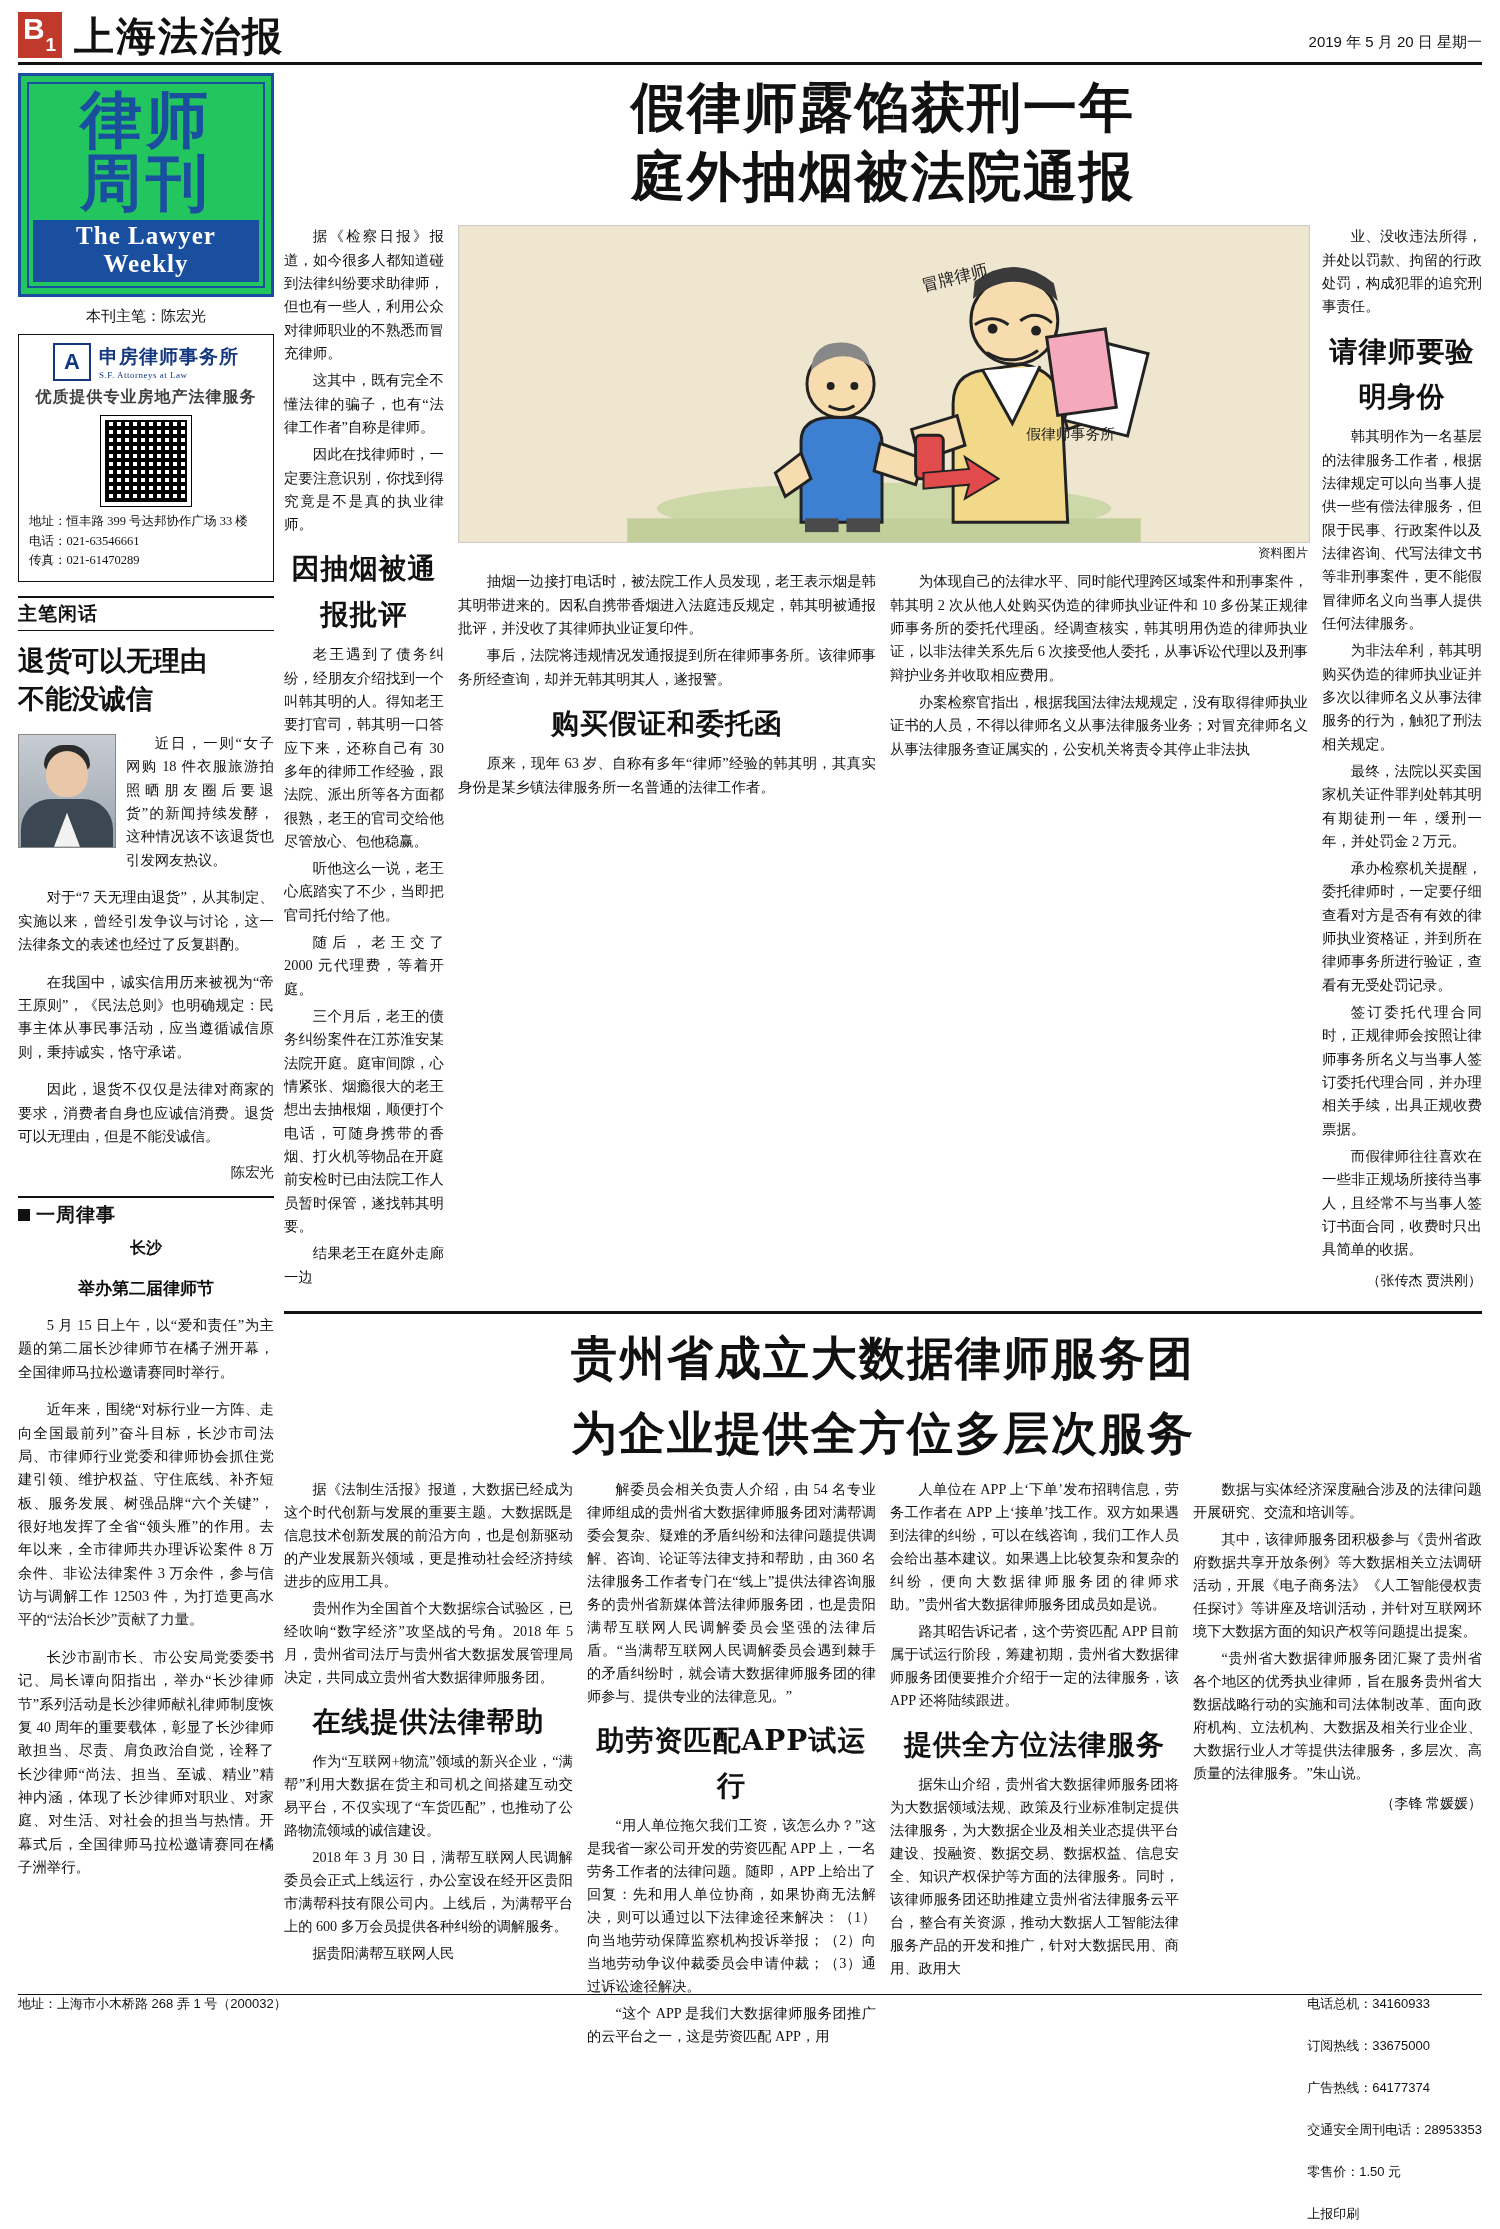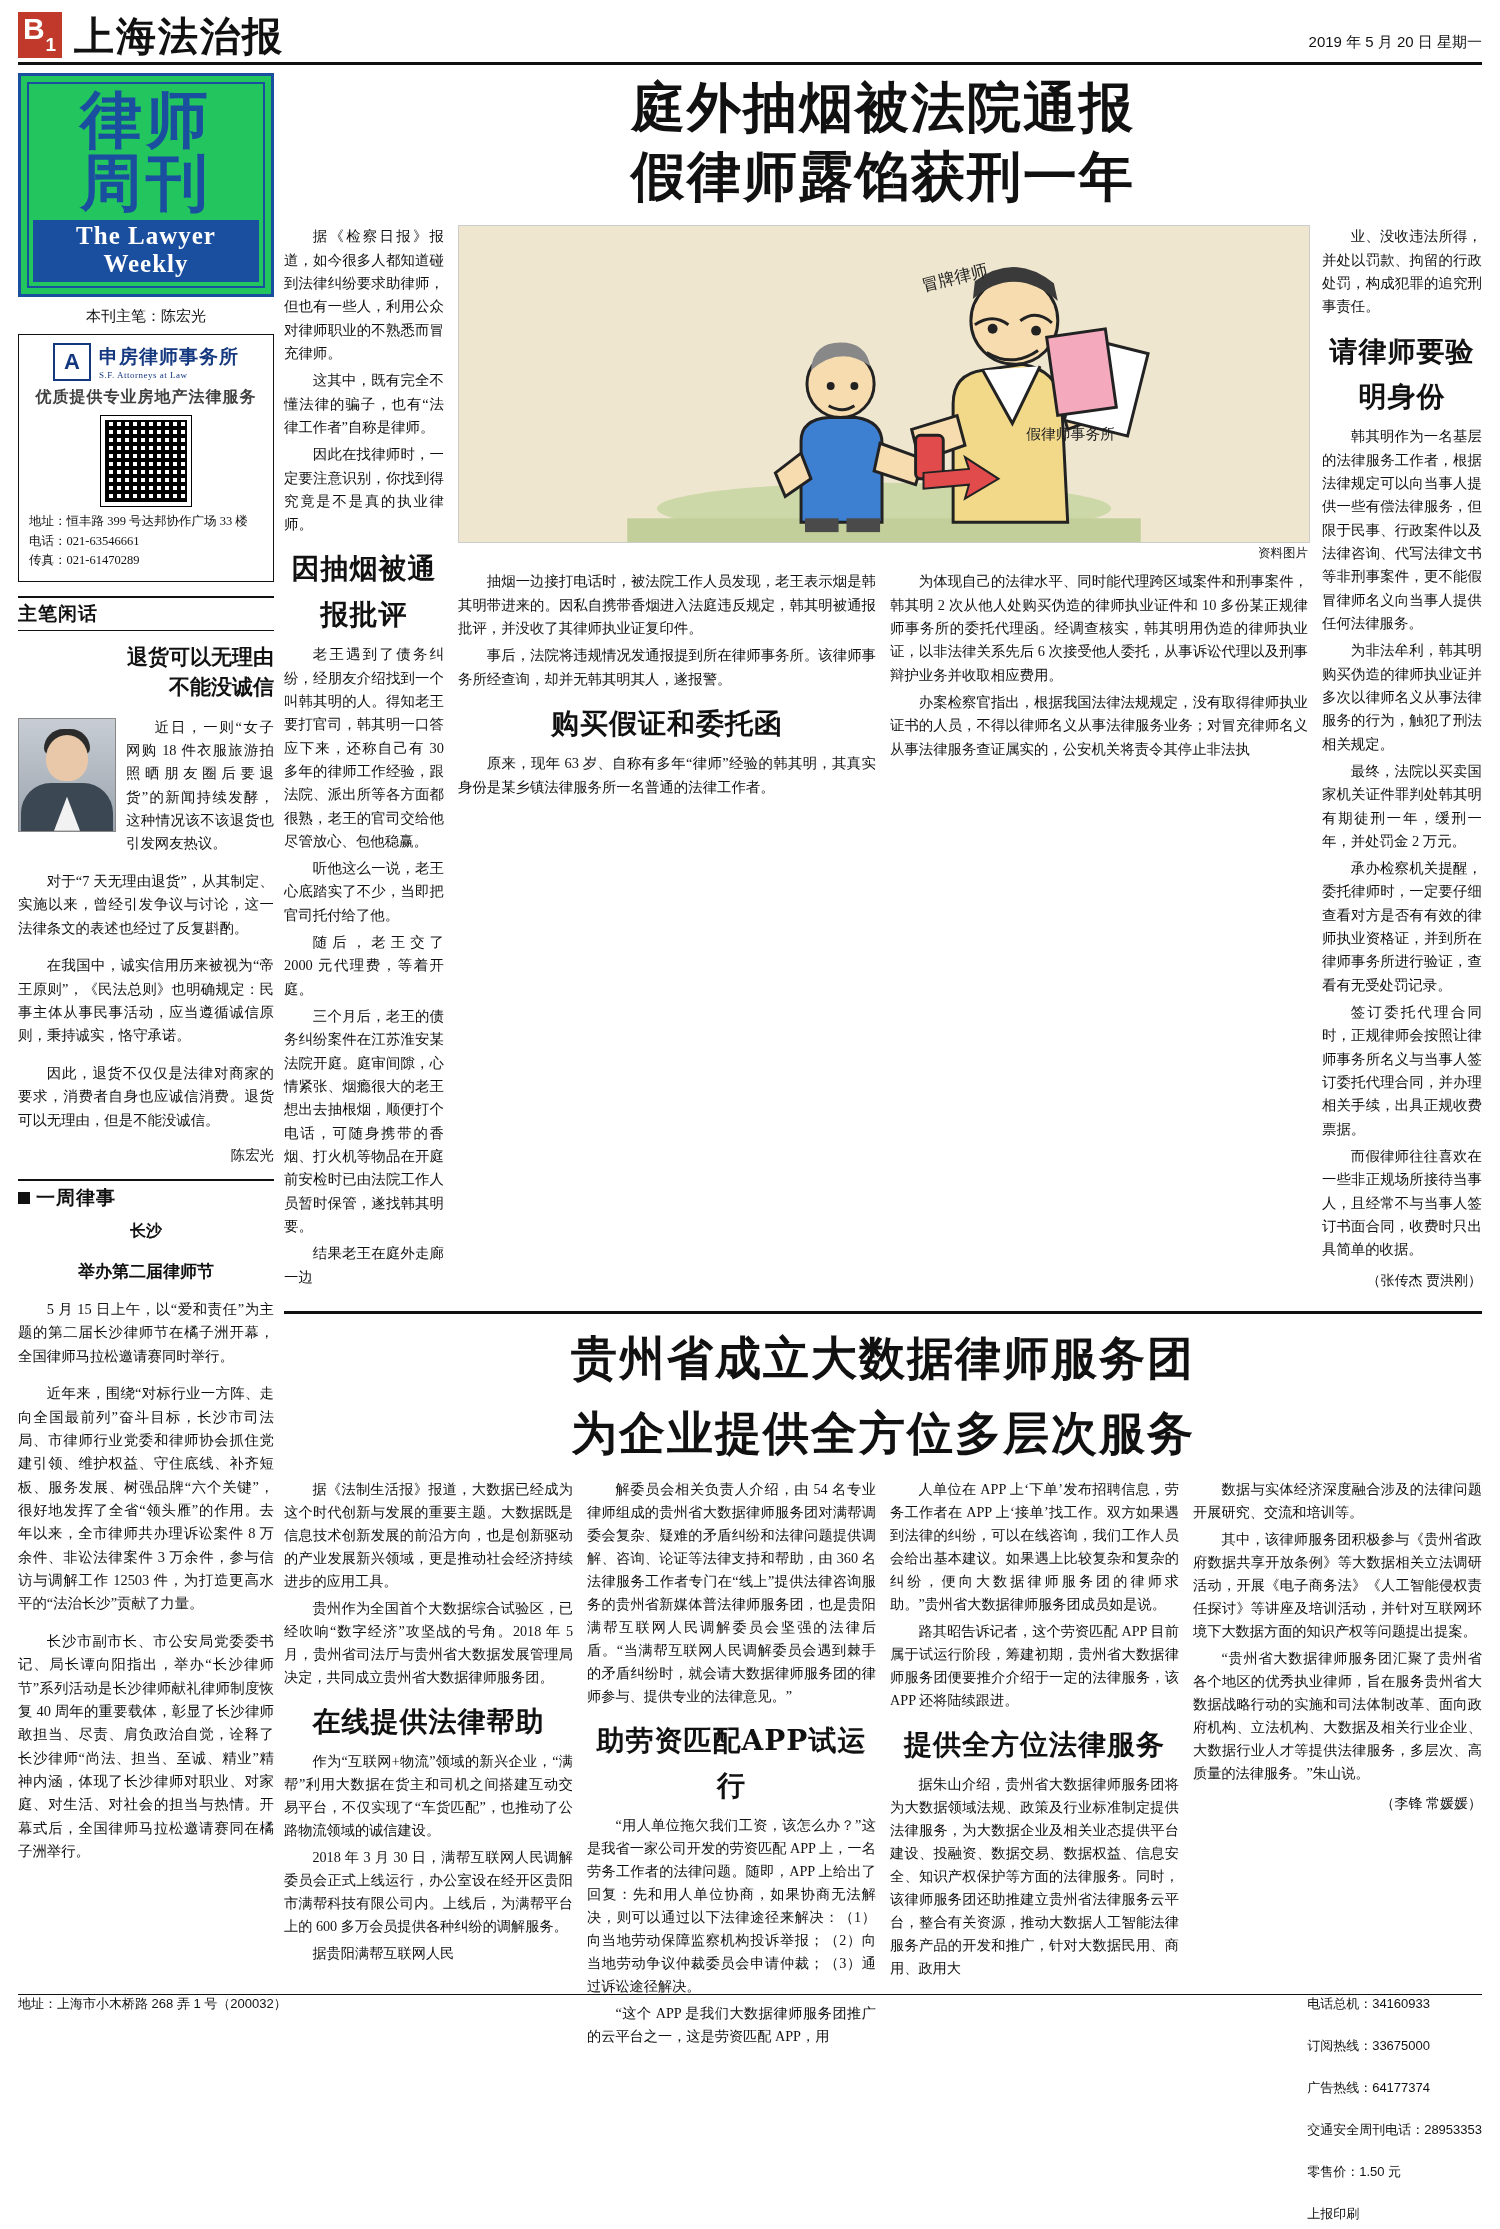--- a/index.html
+++ b/index.html
@@ -34,21 +34,21 @@
   .ad-name-en{font-size:9px;color:#14387f;letter-spacing:.5px;}
   .ad-sub{margin-top:6px;text-align:center;font-size:16px;font-weight:bold;color:#404040;letter-spacing:1px;}
   .qr{width:82px;height:82px;margin:8px auto 6px;background:
       repeating-linear-gradient(90deg,#000 0 4px,#fff 4px 8px),
       repeating-linear-gradient(0deg,#000 0 4px,transparent 4px 8px);
       background-blend-mode:multiply;border:4px solid #fff;outline:1px solid #000;}
   .ad-lines{font-size:12.5px;line-height:1.55;}
 
   .sec-head{margin-top:14px;border-top:2px solid #111;border-bottom:1px solid #111;padding:3px 0;}
   .sec-head .t{font-size:19px;font-weight:bold;letter-spacing:1px;}
-  .col-title{font-size:21px;font-weight:bold;text-align:right;line-height:1.35;margin:12px 0 6px;font-family:"DejaVu Serif",serif;}
+  .col-title{font-size:27px;font-weight:bold;text-align:left;line-height:1.35;margin:12px 0 6px;font-family:"DejaVu Serif",serif;}
   .portrait{width:96px;height:112px;float:left;margin:2px 10px 4px 0;background:linear-gradient(#c8cdd4,#9aa3ad);position:relative;overflow:hidden;border:1px solid #888;}
   .portrait .head{position:absolute;left:50%;top:16px;width:42px;height:46px;margin-left:-21px;background:#e8c8a8;border-radius:50% 50% 45% 45%;}
   .portrait .hair{position:absolute;left:50%;top:10px;width:46px;height:26px;margin-left:-23px;background:#2b2b2b;border-radius:24px 24px 8px 8px;}
   .portrait .body{position:absolute;left:50%;bottom:0;width:92px;height:48px;margin-left:-46px;background:#3c4754;border-radius:30px 30px 0 0;}
   .portrait .shirt{position:absolute;left:50%;bottom:0;width:26px;height:34px;margin-left:-13px;background:#f2f2f2;clip-path:polygon(50% 0,100% 100%,0 100%);}
   .ptext{font-size:14.4px;line-height:1.62;text-align:justify;text-indent:2em;}
   .sign{text-align:right;font-size:14.4px;margin-top:4px;}
 
   .news-head{margin-top:14px;border-top:2px solid #111;padding-top:4px;}
   .news-head .box{display:inline-block;width:12px;height:12px;background:#111;margin-right:6px;}
@@ -149,22 +149,22 @@
       </div>
       <div class="ncity">长沙</div>
       <div class="nsub">举办第二届律师节</div>
       <p class="ptext">5 月 15 日上午，以“爱和责任”为主题的第二届长沙律师节在橘子洲开幕，全国律师马拉松邀请赛同时举行。</p>
       <p class="ptext">近年来，围绕“对标行业一方阵、走向全国最前列”奋斗目标，长沙市司法局、市律师行业党委和律师协会抓住党建引领、维护权益、守住底线、补齐短板、服务发展、树强品牌“六个关键”，很好地发挥了全省“领头雁”的作用。去年以来，全市律师共办理诉讼案件 8 万余件、非讼法律案件 3 万余件，参与信访与调解工作 12503 件，为打造更高水平的“法治长沙”贡献了力量。</p>
       <p class="ptext">长沙市副市长、市公安局党委委书记、局长谭向阳指出，举办“长沙律师节”系列活动是长沙律师献礼律师制度恢复 40 周年的重要载体，彰显了长沙律师敢担当、尽责、肩负政治自觉，诠释了长沙律师“尚法、担当、至诚、精业”精神内涵，体现了长沙律师对职业、对家庭、对生活、对社会的担当与热情。开幕式后，全国律师马拉松邀请赛同在橘子洲举行。</p>
     </div>
 
     <div class="right-col">
 
+      <div class="headline l2">假律师露馅获刑一年</div>
       <div class="headline">庭外抽烟被法院通报</div>
-      <div class="headline l2">假律师露馅获刑一年</div>
 
       <div class="art-grid">
 
         <div class="ac" style="flex:0 0 160px">
           <p>据《检察日报》报道，如今很多人都知道碰到法律纠纷要求助律师，但也有一些人，利用公众对律师职业的不熟悉而冒充律师。</p>
           <p>这其中，既有完全不懂法律的骗子，也有“法律工作者”自称是律师。</p>
           <p>因此在找律师时，一定要注意识别，你找到得究竟是不是真的执业律师。</p>
           <h4>因抽烟被通报批评</h4>
           <p>老王遇到了债务纠纷，经朋友介绍找到一个叫韩其明的人。得知老王要打官司，韩其明一口答应下来，还称自己有 30 多年的律师工作经验，跟法院、派出所等各方面都很熟，老王的官司交给他尽管放心、包他稳赢。</p>
           <p>听他这么一说，老王心底踏实了不少，当即把官司托付给了他。</p>

